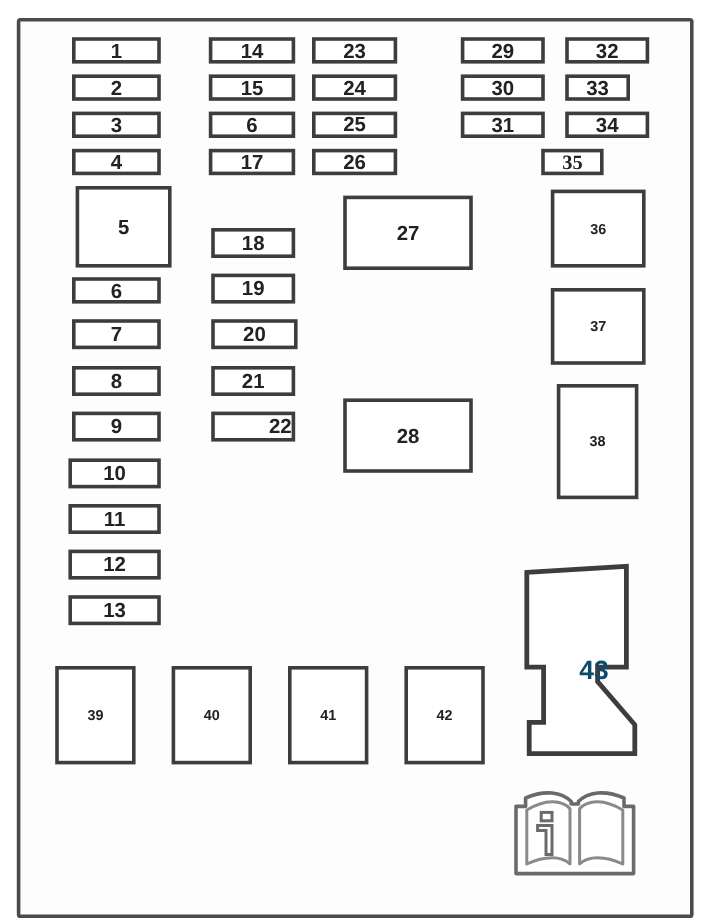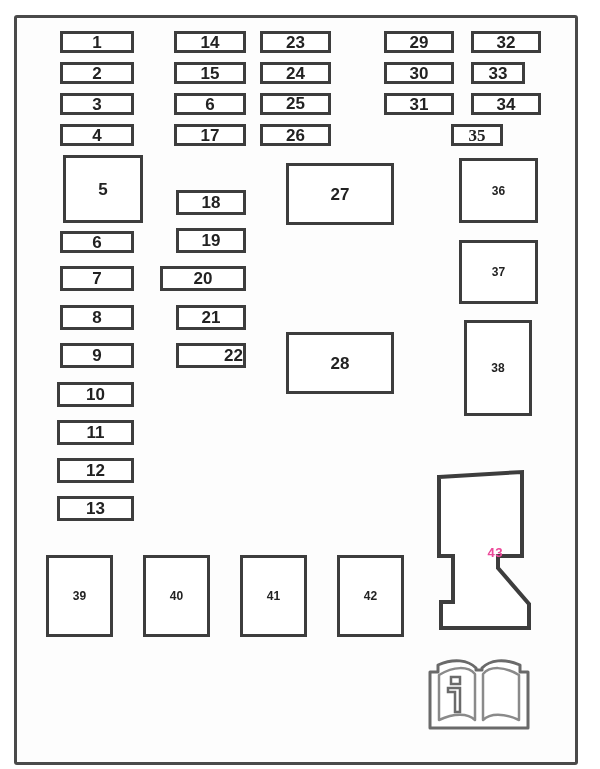--- a/index.html
+++ b/index.html
@@ -76,24 +76,24 @@
     width: 108px;
     height: 166px;
     display: flex;
     align-items: flex-start;
     justify-content: center;
     pointer-events: none;
   }
   .shape-43 .label span {
     margin-top: 78px;
     margin-left: 14px;
-    font-size: 13px;
+    font-size: 22px;
     font-weight: bold;
-    color: #ec4899;
-    font-family: Liberation Mono, monospace;
+    color: #0c4a6e;
+    font-family: Liberation Sans, sans-serif;
   }
 
   
   .manual-icon {
     position: absolute;
     left: 424px;
     top: 654px;
     width: 110px;
     height: 84px;
   }
@@ -161,21 +161,21 @@
       </div>
       <div class="fuse slim" style="left: 174px; top: 124px; width: 72px; height: 22px;">
         <span>17</span>
       </div>
       <div class="fuse slim" style="left: 176px; top: 190px; width: 70px; height: 25px;">
         <span>18</span>
       </div>
       <div class="fuse slim" style="left: 176px; top: 228px; width: 70px; height: 25px;">
         <span>19</span>
       </div>
-      <div class="fuse slim" style="left: 160px; top: 266px; width: 86px; height: 25px;">
+      <div class="fuse slim" style="left: 176px; top: 266px; width: 72px; height: 25px;">
         <span>20</span>
       </div>
       <div class="fuse slim" style="left: 176px; top: 305px; width: 70px; height: 25px;">
         <span>21</span>
       </div>
       <div class="fuse slim" style="left: 176px; top: 343px; width: 70px; height: 25px; justify-content: flex-end;">
         <span>22</span>
       </div>
       <div class="fuse slim" style="left: 260px; top: 31px; width: 71px; height: 22px;">
         <span>23</span>

